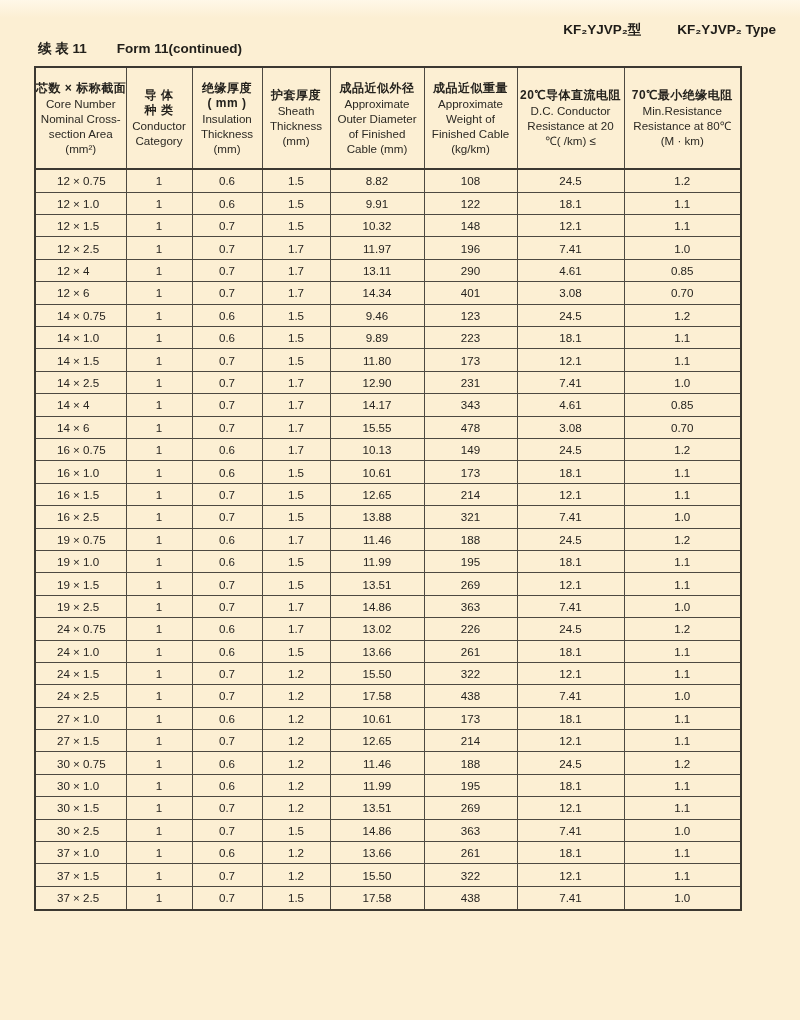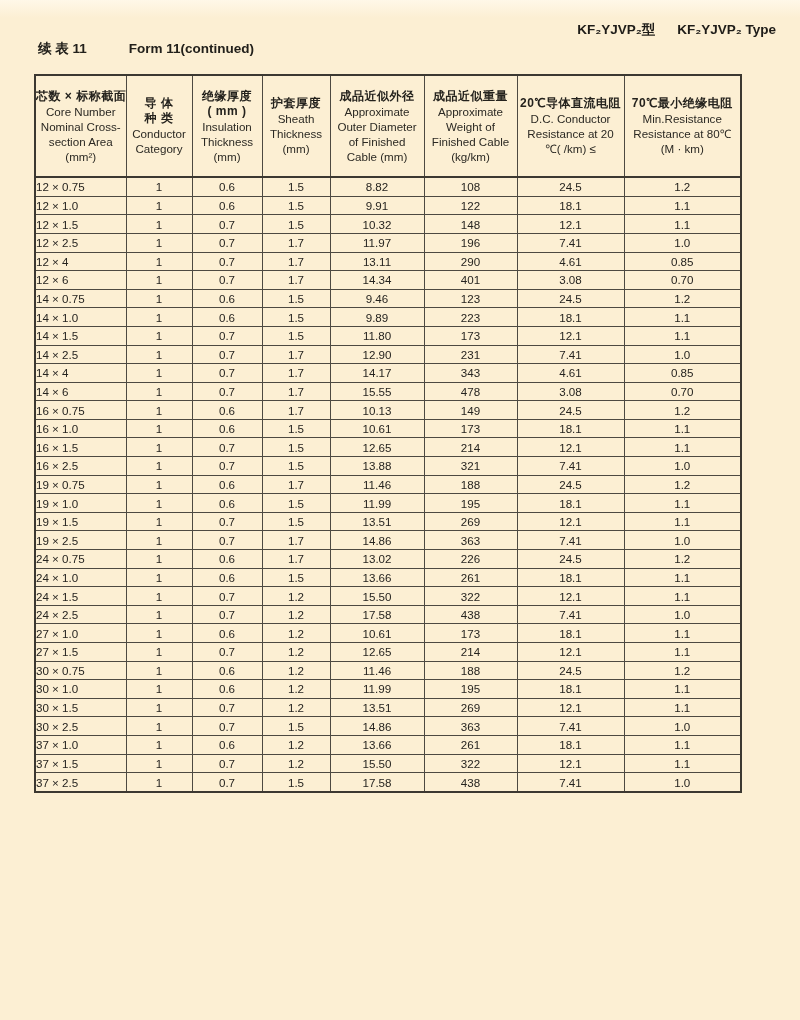--- a/index.html
+++ b/index.html
@@ -20,38 +20,38 @@
   }
   .right-title {
     position: absolute;
     top: 21px;
     right: 24px;
     font-size: 13.5px;
     font-weight: bold;
     color: #1e1c18;
     white-space: nowrap;
   }
-  .right-title .part2 { margin-left: 22px; }
+  .right-title .part2 { margin-left: 36px; }
   .left-title {
     position: absolute;
     top: 40px;
     left: 38px;
     font-size: 13.5px;
     font-weight: 600;
     color: #22201b;
     white-space: nowrap;
   }
-  .left-title .part2 { margin-left: 42px; font-weight: 600; }
+  .left-title .part2 { margin-left: 30px; font-weight: 600; }
 
   table.spec {
     position: absolute;
     left: 34px;
-    top: 74px;
+    top: 66px;
     width: 706px;
-    height: 719px;
+    height: 845px;
     border-collapse: collapse;
     table-layout: fixed;
   }
   table.spec th, table.spec td {
     border: 1px solid #4d4941;
     padding: 0;
     margin: 0;
     vertical-align: middle;
     text-align: center;
     overflow: hidden;
@@ -65,20 +65,21 @@
   .hline { display: block; line-height: 15px; white-space: nowrap; }
   .hline.zh { font-weight: bold; font-size: 12px; letter-spacing: 0.5px; color: #24221d; }
   .hline.en { font-weight: 400; font-size: 11.6px; color: #2b2923; }
   table.spec tbody td {
     font-size: 11.6px;
     color: #262420;
     white-space: nowrap;
   }
   table.spec tbody td.c0 {
     text-align: left;
+    padding-left: 21px;
   }
 </style>
 </head>
 <body>
 
 <div class="top-glow"></div>
 
 <div class="right-title">
   <span>KF₂YJVP₂型</span><span class="part2">KF₂YJVP₂ Type</span>
 </div>

